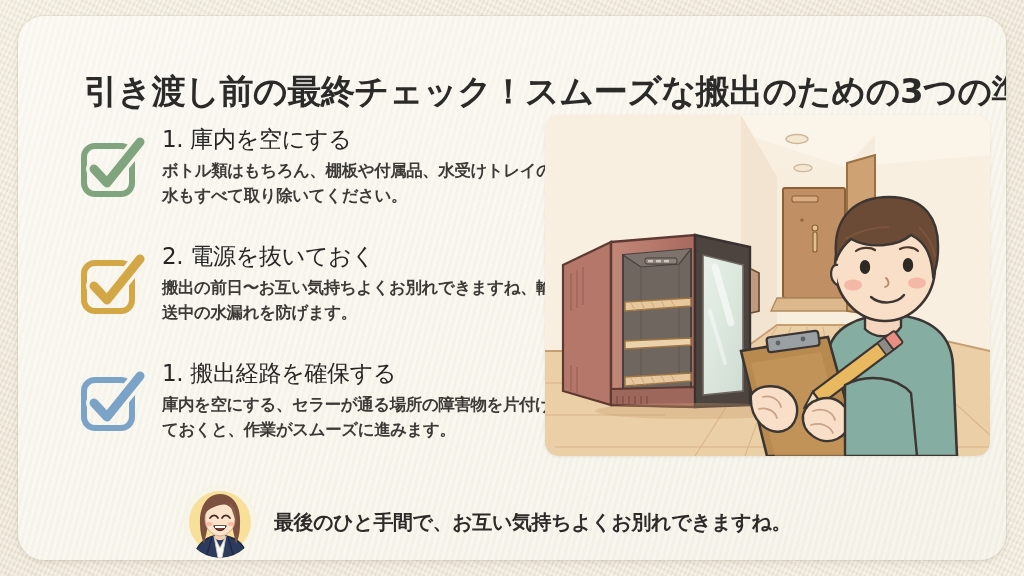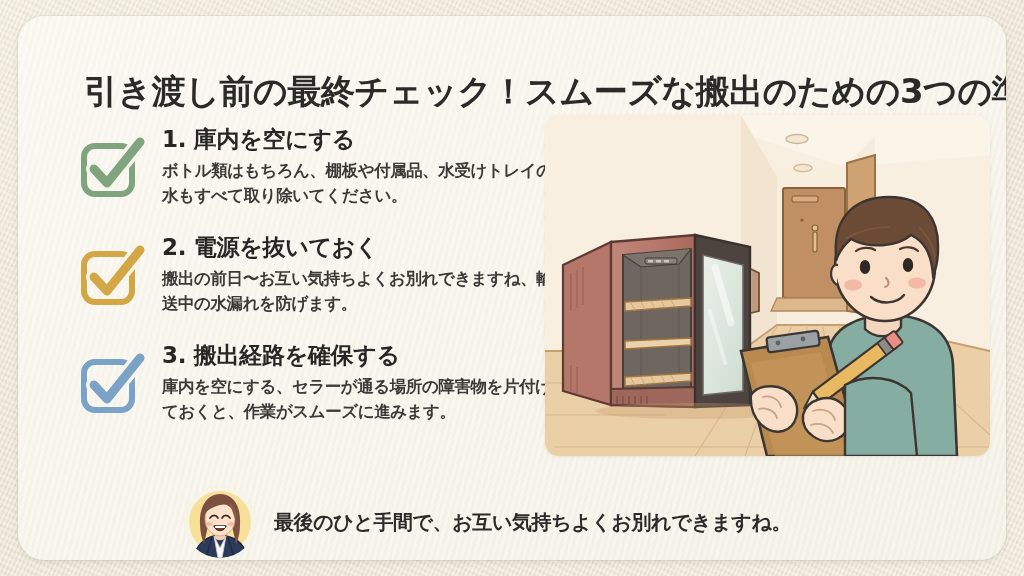--- a/index.html
+++ b/index.html
@@ -61,35 +61,35 @@
     left: 48px;
     top: 108px;
     width: 490px;
   }
   .check-item {
     position: relative;
     min-height: 108px;
     padding-left: 96px;
     box-sizing: border-box;
   }
-  .check-item + .check-item { }
+  .check-item + .check-item { margin-top: 9px; }
 
   .cb-icon {
     position: absolute;
     left: 14px;
     top: 14px;
     width: 62px;
     height: 62px;
   }
   .cb-icon svg { display: block; width: 100%; height: 100%; overflow: visible; }
 
   .item-head {
     font-size: 23px;
     line-height: 31px;
-    font-weight: 700;
+    font-weight: 400;
     color: #262625;
     letter-spacing: -0.3px;
     white-space: nowrap;
   }
   .item-body {
     margin-top: 3px;
     font-size: 16.5px;
     line-height: 25px;
     font-weight: 700;
     color: #3b3a37;
@@ -173,21 +173,21 @@
       </div>
 
       <div class="check-item">
         <span class="cb-icon">
           <svg viewBox="0 0 62 62">
             <rect x="4" y="8" width="48" height="48" rx="11" ry="11" fill="none" stroke="#7ba2c7" stroke-width="6"></rect>
             <path d="M14 31 L27 45 L60 4" fill="none" stroke="#f8f5ec" stroke-width="16" stroke-linecap="round" stroke-linejoin="round"></path>
             <path d="M14 31 L27 45 L60 4" fill="none" stroke="#7ba2c7" stroke-width="9" stroke-linecap="round" stroke-linejoin="round"></path>
           </svg>
         </span>
-        <div class="item-head">3. 搬出経路を確保する</div>
+        <div class="item-head">1. 搬出経路を確保する</div>
         <div class="item-body">庫内を空にする、セラーが通る場所の障害物を片付けておくと、作業がスムーズに進みます。</div>
       </div>
 
     </div>
 
     <div id="illo-wrap">
       <svg viewBox="0 0 445 341" xmlns="http://www.w3.org/2000/svg">
         <defs>
           <clipPath id="frameclip">
               <rect x="0" y="0" width="445" height="341" rx="12"></rect>

